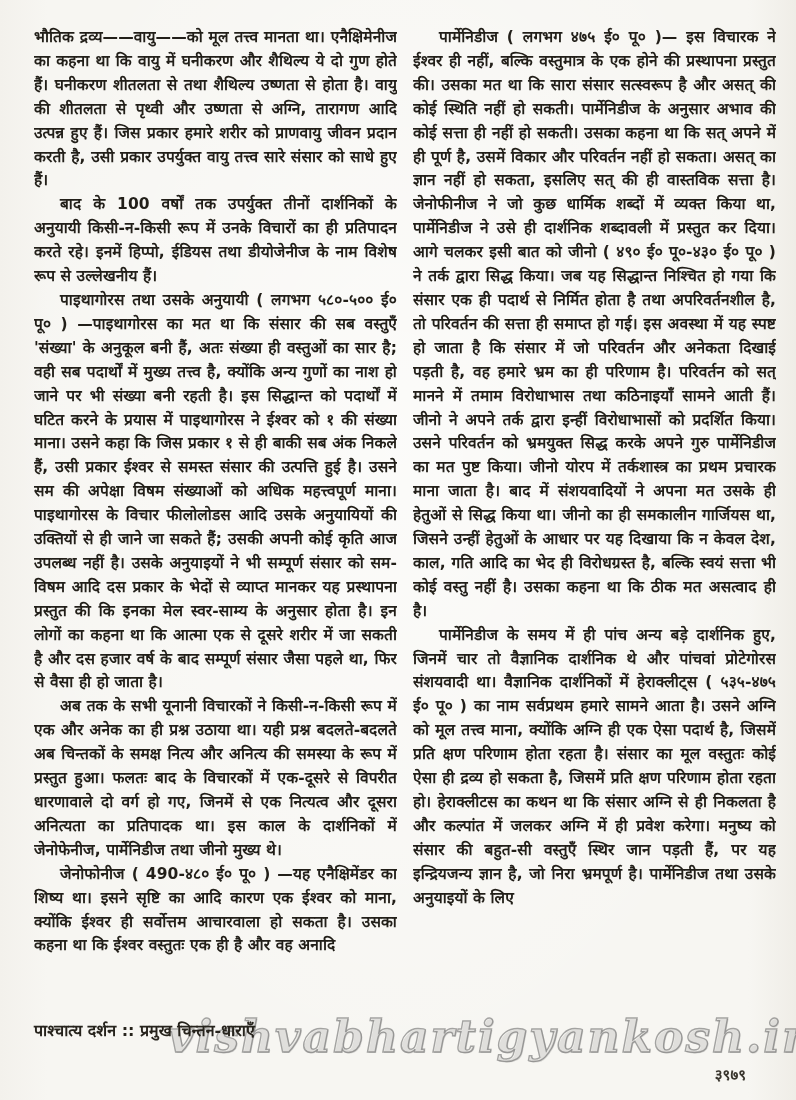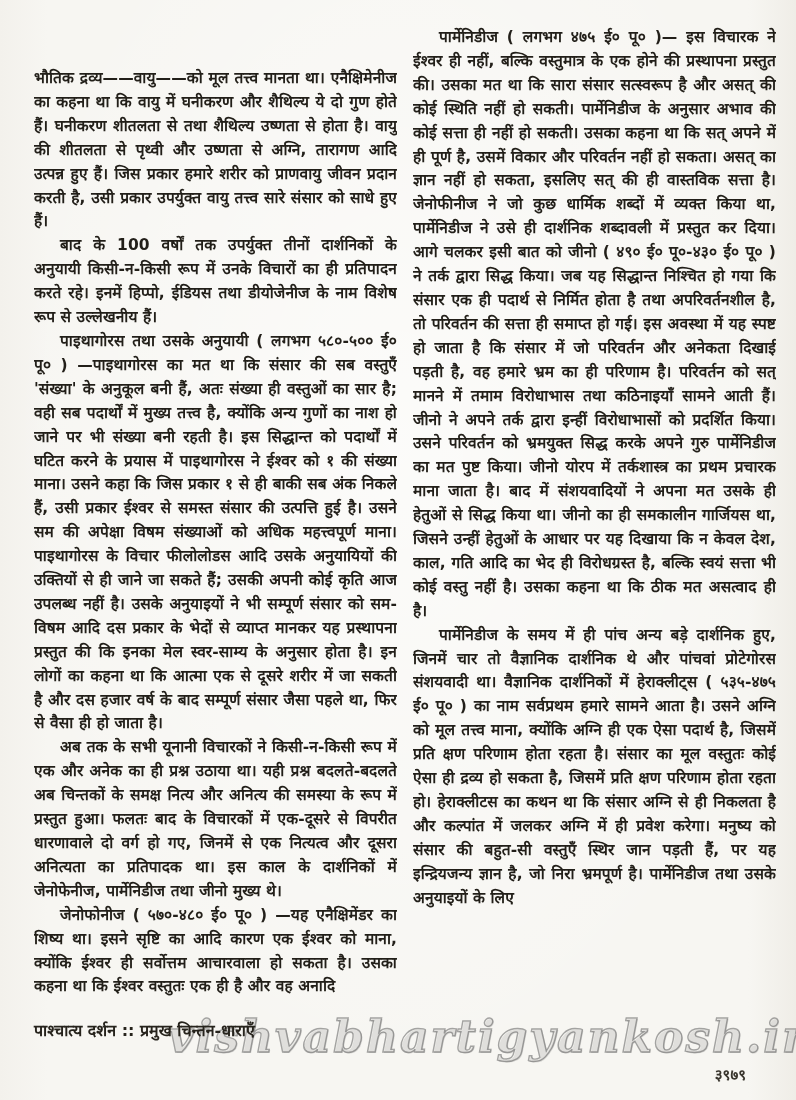--- a/index.html
+++ b/index.html
@@ -39,21 +39,20 @@
     text-align: justify;
     letter-spacing: 0.1px;
     overflow: hidden;
   }
   .column p {
     margin: 0;
     text-indent: 26px;
   }
   .column p.no-indent {
     text-indent: 0;
-    margin-top: 41px;
   }
   .watermark {
     position: absolute;
     left: 168px;
     bottom: 38px;
     font-family: "DejaVu Serif", "Liberation Serif", serif;
     font-style: italic;
     font-weight: 700;
     font-size: 44px;
     letter-spacing: 2px;
@@ -90,21 +89,21 @@
 <body>
 
 <div class="page">
 
   <div class="columns">
     <div class="column">
         <p class="no-indent">भौतिक द्रव्य——वायु——को मूल तत्त्व मानता था। एनैक्षिमेनीज का कहना था कि वायु में घनीकरण और शैथिल्य ये दो गुण होते हैं। घनीकरण शीतलता से तथा शैथिल्य उष्णता से होता है। वायु की शीतलता से पृथ्वी और उष्णता से अग्नि, तारागण आदि उत्पन्न हुए हैं। जिस प्रकार हमारे शरीर को प्राणवायु जीवन प्रदान करती है, उसी प्रकार उपर्युक्त वायु तत्त्व सारे संसार को साधे हुए हैं।</p>
         <p>बाद के 100 वर्षों तक उपर्युक्त तीनों दार्शनिकों के अनुयायी किसी-न-किसी रूप में उनके विचारों का ही प्रतिपादन करते रहे। इनमें हिप्पो, ईडियस तथा डीयोजेनीज के नाम विशेष रूप से उल्लेखनीय हैं।</p>
         <p>पाइथागोरस तथा उसके अनुयायी ( लगभग ५८०-५०० ई० पू० ) —पाइथागोरस का मत था कि संसार की सब वस्तुएँ 'संख्या' के अनुकूल बनी हैं, अतः संख्या ही वस्तुओं का सार है; वही सब पदार्थों में मुख्य तत्त्व है, क्योंकि अन्य गुणों का नाश हो जाने पर भी संख्या बनी रहती है। इस सिद्धान्त को पदार्थों में घटित करने के प्रयास में पाइथागोरस ने ईश्वर को १ की संख्या माना। उसने कहा कि जिस प्रकार १ से ही बाकी सब अंक निकले हैं, उसी प्रकार ईश्वर से समस्त संसार की उत्पत्ति हुई है। उसने सम की अपेक्षा विषम संख्याओं को अधिक महत्त्वपूर्ण माना। पाइथागोरस के विचार फीलोलोडस आदि उसके अनुयायियों की उक्तियों से ही जाने जा सकते हैं; उसकी अपनी कोई कृति आज उपलब्ध नहीं है। उसके अनुयाइयों ने भी सम्पूर्ण संसार को सम-विषम आदि दस प्रकार के भेदों से व्याप्त मानकर यह प्रस्थापना प्रस्तुत की कि इनका मेल स्वर-साम्य के अनुसार होता है। इन लोगों का कहना था कि आत्मा एक से दूसरे शरीर में जा सकती है और दस हजार वर्ष के बाद सम्पूर्ण संसार जैसा पहले था, फिर से वैसा ही हो जाता है।</p>
         <p>अब तक के सभी यूनानी विचारकों ने किसी-न-किसी रूप में एक और अनेक का ही प्रश्न उठाया था। यही प्रश्न बदलते-बदलते अब चिन्तकों के समक्ष नित्य और अनित्य की समस्या के रूप में प्रस्तुत हुआ। फलतः बाद के विचारकों में एक-दूसरे से विपरीत धारणावाले दो वर्ग हो गए, जिनमें से एक नित्यत्व और दूसरा अनित्यता का प्रतिपादक था। इस काल के दार्शनिकों में जेनोफेनीज, पार्मेनिडीज तथा जीनो मुख्य थे।</p>
-        <p>जेनोफोनीज ( ५७०-४८० ई० पू० ) —यह एनैक्षिमेंडर का शिष्य था। इसने सृष्टि का आदि कारण एक ईश्वर को माना, क्योंकि ईश्वर ही सर्वोत्तम आचारवाला हो सकता है। उसका कहना था कि ईश्वर वस्तुतः एक ही है और वह अनादि</p>
+        <p>जेनोफोनीज ( 490-४८० ई० पू० ) —यह एनैक्षिमेंडर का शिष्य था। इसने सृष्टि का आदि कारण एक ईश्वर को माना, क्योंकि ईश्वर ही सर्वोत्तम आचारवाला हो सकता है। उसका कहना था कि ईश्वर वस्तुतः एक ही है और वह अनादि</p>
       </div>
     <div class="column">
         <p>पार्मेनिडीज ( लगभग ४७५ ई० पू० )— इस विचारक ने ईश्वर ही नहीं, बल्कि वस्तुमात्र के एक होने की प्रस्थापना प्रस्तुत की। उसका मत था कि सारा संसार सत्स्वरूप है और असत् की कोई स्थिति नहीं हो सकती। पार्मेनिडीज के अनुसार अभाव की कोई सत्ता ही नहीं हो सकती। उसका कहना था कि सत् अपने में ही पूर्ण है, उसमें विकार और परिवर्तन नहीं हो सकता। असत् का ज्ञान नहीं हो सकता, इसलिए सत् की ही वास्तविक सत्ता है। जेनोफीनीज ने जो कुछ धार्मिक शब्दों में व्यक्त किया था, पार्मेनिडीज ने उसे ही दार्शनिक शब्दावली में प्रस्तुत कर दिया। आगे चलकर इसी बात को जीनो ( ४९० ई० पू०-४३० ई० पू० ) ने तर्क द्वारा सिद्ध किया। जब यह सिद्धान्त निश्चित हो गया कि संसार एक ही पदार्थ से निर्मित होता है तथा अपरिवर्तनशील है, तो परिवर्तन की सत्ता ही समाप्त हो गई। इस अवस्था में यह स्पष्ट हो जाता है कि संसार में जो परिवर्तन और अनेकता दिखाई पड़ती है, वह हमारे भ्रम का ही परिणाम है। परिवर्तन को सत् मानने में तमाम विरोधाभास तथा कठिनाइयाँ सामने आती हैं। जीनो ने अपने तर्क द्वारा इन्हीं विरोधाभासों को प्रदर्शित किया। उसने परिवर्तन को भ्रमयुक्त सिद्ध करके अपने गुरु पार्मेनिडीज का मत पुष्ट किया। जीनो योरप में तर्कशास्त्र का प्रथम प्रचारक माना जाता है। बाद में संशयवादियों ने अपना मत उसके ही हेतुओं से सिद्ध किया था। जीनो का ही समकालीन गार्जियस था, जिसने उन्हीं हेतुओं के आधार पर यह दिखाया कि न केवल देश, काल, गति आदि का भेद ही विरोधग्रस्त है, बल्कि स्वयं सत्ता भी कोई वस्तु नहीं है। उसका कहना था कि ठीक मत असत्वाद ही है।</p>
         <p>पार्मेनिडीज के समय में ही पांच अन्य बड़े दार्शनिक हुए, जिनमें चार तो वैज्ञानिक दार्शनिक थे और पांचवां प्रोटेगोरस संशयवादी था। वैज्ञानिक दार्शनिकों में हेराक्लीट्स ( ५३५-४७५ ई० पू० ) का नाम सर्वप्रथम हमारे सामने आता है। उसने अग्नि को मूल तत्त्व माना, क्योंकि अग्नि ही एक ऐसा पदार्थ है, जिसमें प्रति क्षण परिणाम होता रहता है। संसार का मूल वस्तुतः कोई ऐसा ही द्रव्य हो सकता है, जिसमें प्रति क्षण परिणाम होता रहता हो। हेराक्लीटस का कथन था कि संसार अग्नि से ही निकलता है और कल्पांत में जलकर अग्नि में ही प्रवेश करेगा। मनुष्य को संसार की बहुत-सी वस्तुएँ स्थिर जान पड़ती हैं, पर यह इन्द्रियजन्य ज्ञान है, जो निरा भ्रमपूर्ण है। पार्मेनिडीज तथा उसके अनुयाइयों के लिए</p>
       </div>
   </div>
 
   <div class="watermark">vishvabhartigyankosh.in</div>
 
   <div class="footer">

